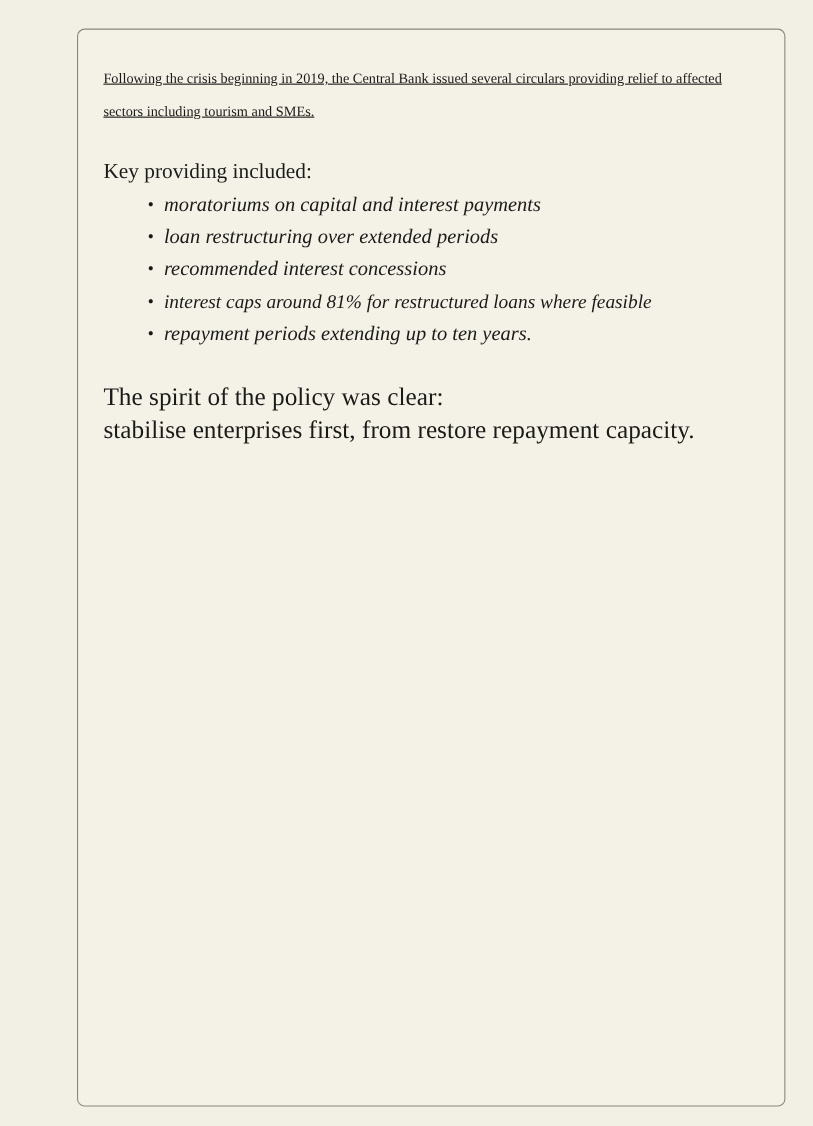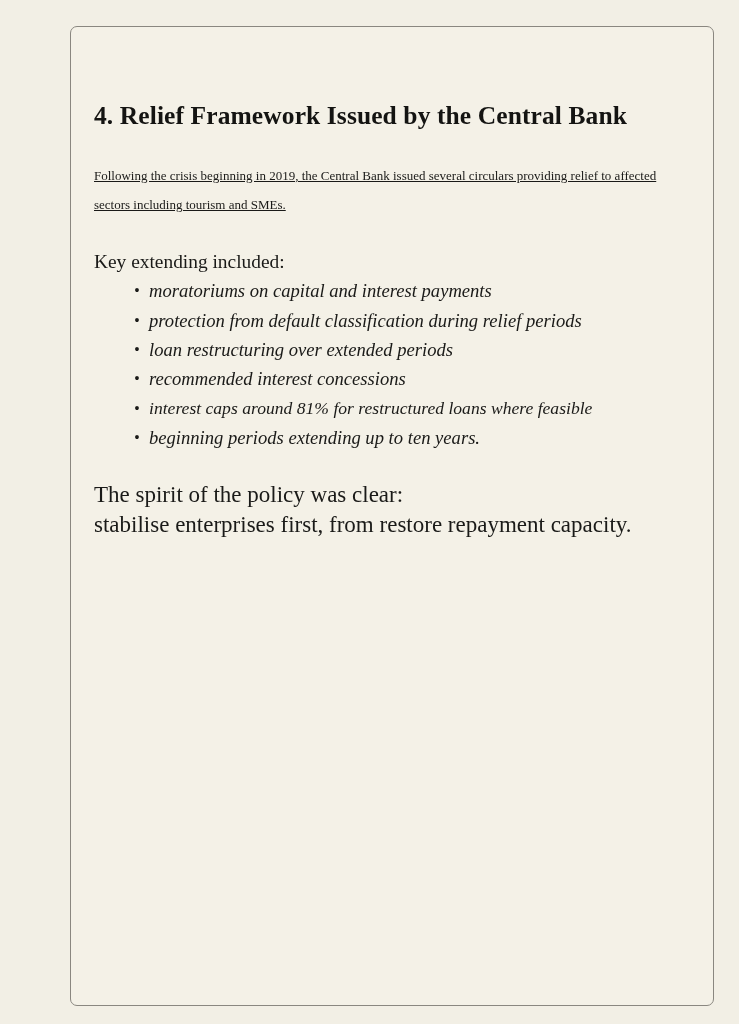--- a/index.html
+++ b/index.html
@@ -97,34 +97,32 @@
     font-size: 23px;
     line-height: 29.6px;
   }
 </style>
 </head>
 <body>
 
 <div class="page-sheet">
   <div class="content">
 
-    <h1 class="doc-heading">4. Relief Framework Issued by the Central Bank</h1>
 
     <p class="intro-paragraph">Following the crisis beginning in 2019, the Central Bank issued several circulars providing relief to affected sectors including tourism and SMEs.</p>
 
     <div class="principles-block">
-      <p class="principles-lead">Key extending included:</p>
+      <p class="principles-lead">Key providing included:</p>
 
       <ul class="principles-list">
         <li>moratoriums on capital and interest payments</li>
-        <li>protection from default classification during relief periods</li>
         <li>loan restructuring over extended periods</li>
         <li>recommended interest concessions</li>
         <li class="compact">interest caps around 81% for restructured loans where feasible</li>
-        <li>beginning periods extending up to ten years.</li>
+        <li>repayment periods extending up to ten years.</li>
       </ul>
     </div>
 
     <p class="closing-paragraph">
       <span>The spirit of the policy was clear:</span><br>
       <span>stabilise enterprises first, from restore repayment capacity.</span>
     </p>
 
   </div>
 </div>

